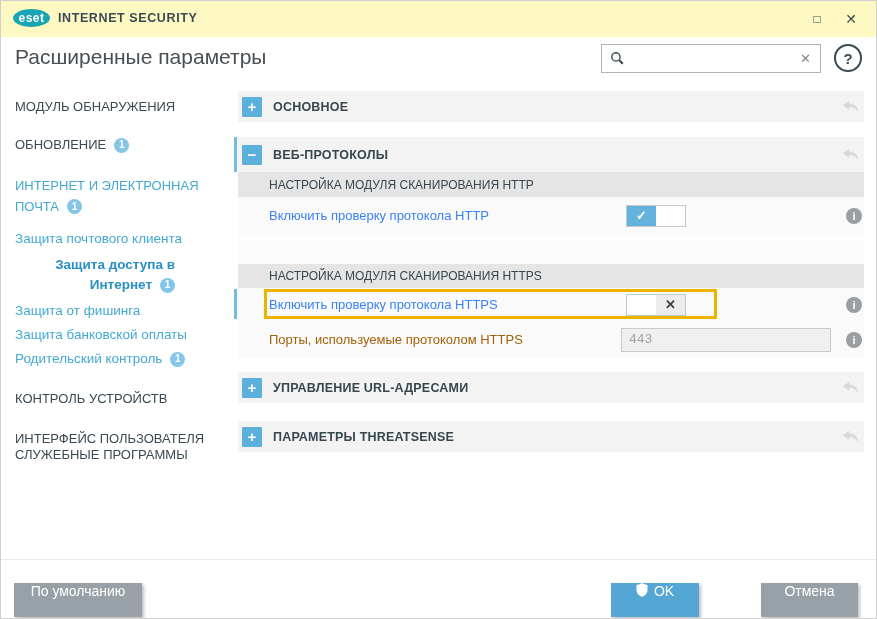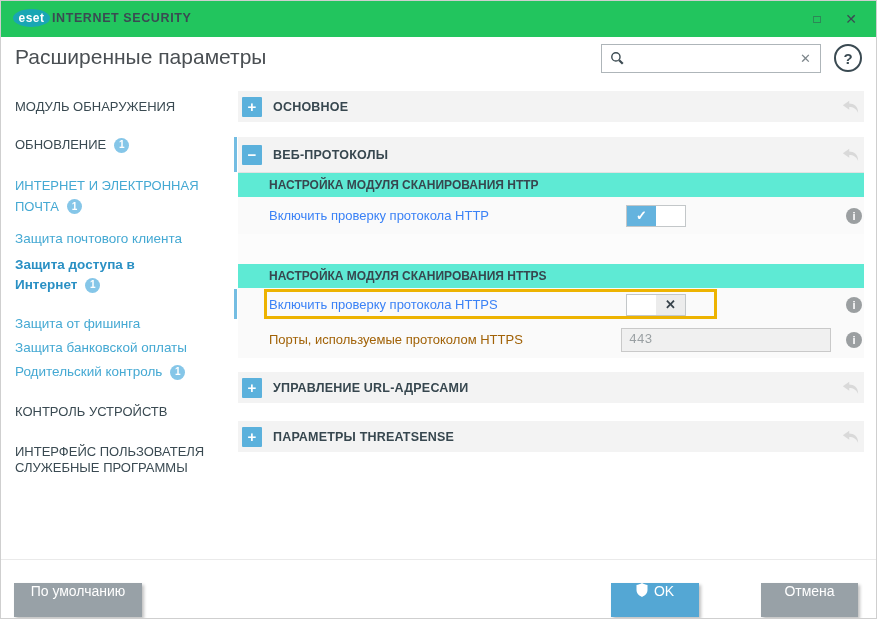--- a/index.html
+++ b/index.html
@@ -5,28 +5,28 @@
   * { margin:0; padding:0; box-sizing:border-box; }
   html,body { background:#e8e8e8; }
   body { font-family:"Liberation Sans", sans-serif; }
 
   #window {
     position:relative; width:877px; height:619px; background:#fff;
     border:1px solid #cfcfcf; overflow:hidden;
   }
 
   
-  .titlebar { position:absolute; top:0; left:0; right:0; height:36px; background:#22c55e; }
+  .titlebar { position:absolute; top:0; left:0; right:0; height:36px; background:#fef9c3; }
   .logo-wrap { position:absolute; left:12px; top:8px; display:flex; align-items:center; }
   .eset-oval {
     width:37px; height:18px; background:#19a6b4; border-radius:50%;
     color:#fff; font-weight:bold; font-size:12px; letter-spacing:.5px;
     display:flex; align-items:center; justify-content:center;
   }
-  .product-name { margin-left:2px; font-size:12.5px; font-weight:bold; color:#3a4a52; letter-spacing:.6px; }
+  .product-name { margin-left:8px; font-size:12.5px; font-weight:bold; color:#3a4a52; letter-spacing:.6px; }
   .win-btn {
     position:absolute; top:6px; width:26px; height:24px; display:flex; align-items:center;
     justify-content:center; color:#3a4a52; cursor:pointer;
   }
   .btn-max { right:46px; font-size:12px; }
   .btn-close { right:12px; font-size:14px; }
 
   
   .page-title { position:absolute; left:14px; top:44px; font-size:21px; color:#4a4f53; }
   .searchbox {
@@ -46,21 +46,21 @@
   }
 
   
   .sidebar { position:absolute; left:0; top:90px; width:237px; bottom:59px; padding:8px 12px 0 14px; }
   .nav-item { cursor:pointer; font-size:13px; line-height:16px; }
   .nav-top { color:#3a4a52; }
   .nav-teal { color:#45a9d3; }
   .nav-sub { color:#45a9d3; font-size:13.5px; }
   .nav-selected { color:#2a90c4; font-weight:bold; }
   .mb22 { margin-bottom:22px; } .mb21 { margin-bottom:21px; } .mb24 { margin-bottom:24px; }
-  .mb14 { margin-bottom:14px; } .mb8 { margin-bottom:8px; } .mb5 { margin-bottom:21px; }
+  .mb14 { margin-bottom:14px; } .mb8 { margin-bottom:8px; } .mb5 { margin-bottom:8px;text-align:right; }
   .lh21 { line-height:21px; } .lh20 { line-height:20px; }
   .w205 { max-width:205px; } .w160 { max-width:160px; }
   .badge {
     display:inline-flex; width:15px; height:15px; border-radius:50%; background:#85c6e8;
     color:#fff; font-size:10px; font-weight:bold; align-items:center; justify-content:center;
     margin-left:8px; vertical-align:1px;
   }
 
   
   .main { position:absolute; left:237px; top:90px; width:626px; }
@@ -76,22 +76,22 @@
     font-size:15px; font-weight:bold; display:flex; align-items:center; justify-content:center;
     border-radius:1px;
   }
   .sec-title { margin-left:11px; font-size:12.5px; font-weight:bold; color:#37474f; letter-spacing:.2px; }
   .undo-btn { position:absolute; right:5px; top:50%; transform:translateY(-50%); cursor:pointer; display:flex; }
 
   .spacer15 { height:15px; } .spacer14 { height:14px; } .spacer18 { height:18px; }
   .group-gap { height:30px; background:#fcfcfc; }
 
   .subheader {
-    height:24px; background:#5eead4; display:flex; align-items:center; padding-left:31px;
-    font-size:12px; font-weight:bold; color:#37474f;
+    height:24px; background:#e5e5e5; display:flex; align-items:center; padding-left:31px;
+    font-size:12px; font-weight:normal; color:#37474f;
   }
   .opt-row { position:relative; height:37px; background:#fafafa; display:flex; align-items:center; }
   .opt-label { padding-left:31px; font-size:13px; color:#3b82f6; }
   .opt-label.disabled { color:#a16207; }
   .row-highlight { height:33px; }
   .row-highlight::before {
     content:""; position:absolute; left:-4px; top:1px; height:30px; width:3px; background:#74bde2;
   }
   .highlight-box {
     position:absolute; left:26px; top:1px; width:453px; height:30px;

